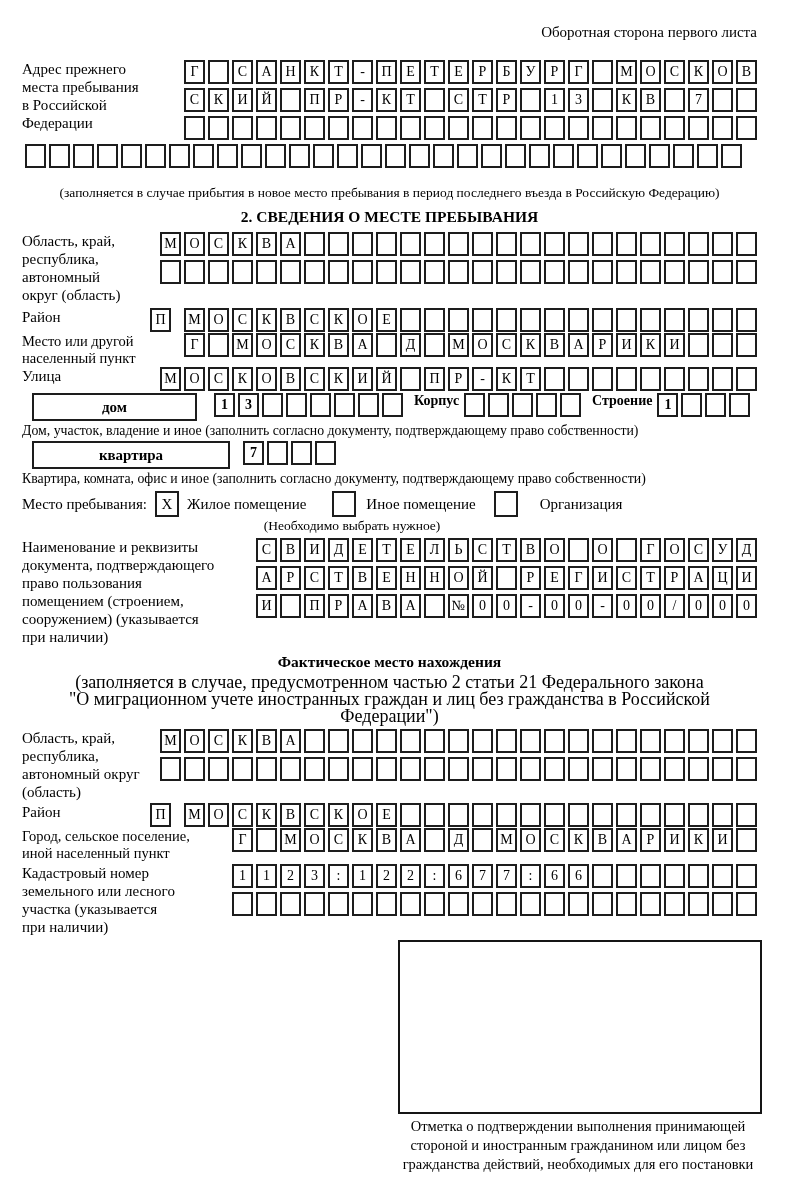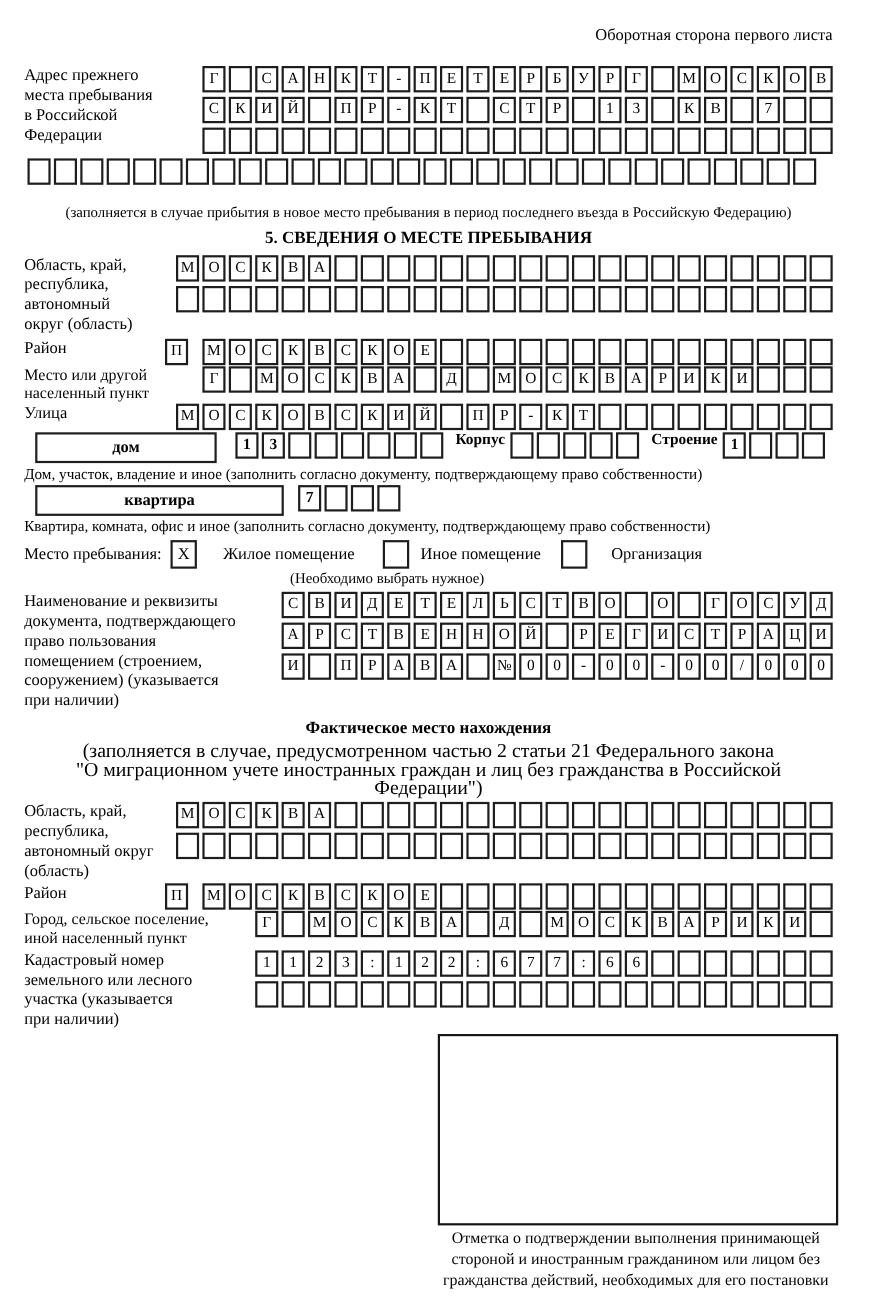--- a/index.html
+++ b/index.html
@@ -18,21 +18,21 @@
   .mt2{margin-top:2px}.mt1{margin-top:1px}.mt4{margin-top:4px}.mt6{margin-top:6px}
   .note{font-size:13.5px;text-align:center;line-height:16px;margin-top:17px;}
   .sec-hdr{font-weight:bold;font-size:15.5px;text-align:center;line-height:19px;margin-top:6px;}
   .blockA{margin-top:19px;}
   .extra-row{margin-top:0;}
   .lbl2{line-height:17px;font-size:14.5px;}
   .house-row{display:flex;align-items:flex-start;margin-top:2px;font-weight:bold;}
   .wide-box{box-sizing:border-box;height:28px;border:2px solid #1d1d1d;display:flex;align-items:center;
             justify-content:center;font-size:15px;margin-left:10px;flex:none;}
   .box-dom{width:165px;}
-  .box-kv{width:226px;}
+  .box-kv{width:198px;}
   .inline-lbl{font-size:14px;margin-left:11px;margin-right:2px;white-space:nowrap;}
   .caption{font-size:13.8px;line-height:16px;margin-top:2px;}
   .stay-row{display:flex;align-items:center;margin-top:4px;font-size:15px;}
   .chk{box-sizing:border-box;width:24px;height:26px;border:2px solid #1d1d1d;display:flex;
        align-items:center;justify-content:center;font-size:15px;flex:none;}
   .stay-note{font-size:13.5px;margin-top:1px;width:420px;margin-left:120px;text-align:center;}
   .drow{display:flex;flex:0 0 auto;}
   .dspacer{width:10px;flex:none;}
   .fact-note{font-size:18px;line-height:17px;text-align:center;margin-top:3px;}
   .stamp{box-sizing:border-box;width:364px;height:174px;border:2px solid #151515;
@@ -161,21 +161,21 @@
       <span class="cell"></span>
       <span class="cell"></span>
       <span class="cell"></span>
       <span class="cell"></span>
       <span class="cell"></span>
       <span class="cell"></span>
       <span class="cell"></span>
     </div>
   <div class="note">(заполняется в случае прибытия в новое место пребывания в период последнего въезда в Российскую Федерацию)</div>
 
-  <div class="sec-hdr">5. СВЕДЕНИЯ О МЕСТЕ ПРЕБЫВАНИЯ</div>
+  <div class="sec-hdr">2. СВЕДЕНИЯ О МЕСТЕ ПРЕБЫВАНИЯ</div>
 
   <div class="block mt6">
     <div class="lbl">
         <div class="ln">Область, край,</div>
         <div class="ln">республика,</div>
         <div class="ln">автономный</div>
         <div class="ln">округ (область)</div>
       </div>
     <div class="cellcol">
       <div class="cellrow">
@@ -372,21 +372,21 @@
         <span class="cell"></span>
         <span class="cell"></span>
         <span class="cell"></span>
       </div>
   </div>
   <div class="caption">Квартира, комната, офис и иное (заполнить согласно документу, подтверждающему право собственности)</div>
 
   <div class="stay-row">
     <span>Место пребывания:</span>
     <span class="chk" style="margin-left:8px">X</span>
-    <span style="margin-left:24px">Жилое помещение</span>
+    <span style="margin-left:8px">Жилое помещение</span>
     <span class="chk" style="margin-left:26px"></span>
     <span style="margin-left:10px">Иное помещение</span>
     <span class="chk" style="margin-left:18px"></span>
     <span style="margin-left:22px">Организация</span>
   </div>
   <div class="stay-note">(Необходимо выбрать нужное)</div>
 
   <div class="block mt4">
     <div class="lbl">
         <div class="ln">Наименование и реквизиты</div>

